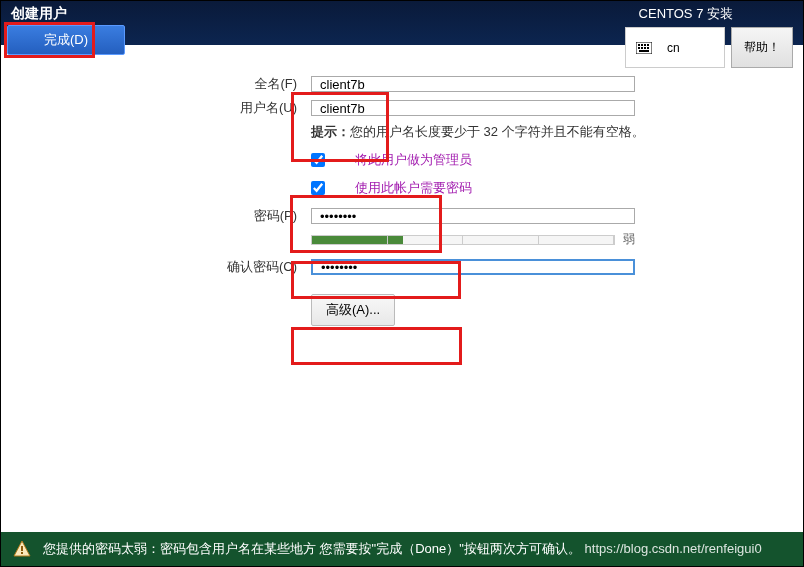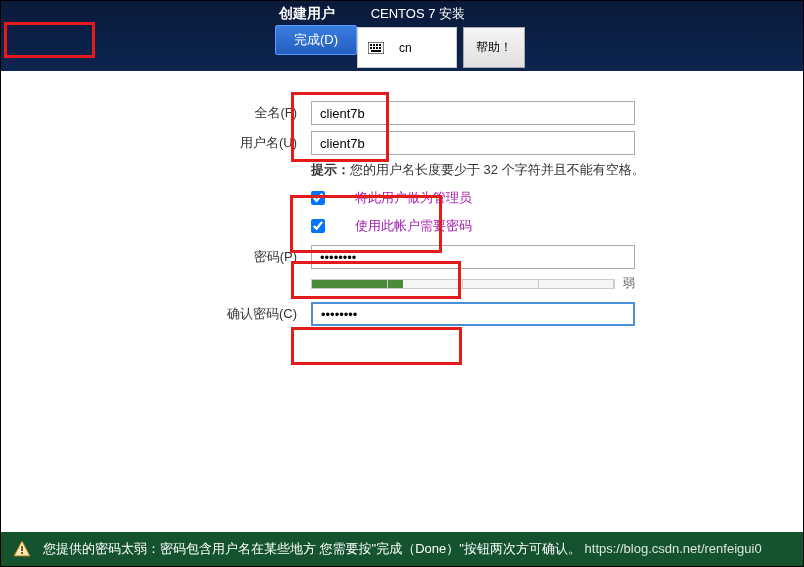--- a/index.html
+++ b/index.html
@@ -8,33 +8,33 @@
       font-size: 13px;
       width: 804px;
       height: 567px;
       background: #fff;
       position: relative;
       overflow: hidden;
       border: 1px solid #000;
     }
     .header {
       background: linear-gradient(to bottom, #0a1a3a 0%, #0c2550 100%);
-      height: 70px;
+      height: 44px;
       display: flex;
-      justify-content: center;
+      justify-content: space-between;
       padding: 4px 10px 4px 6px;
       position: relative;
     }
     .header-left { display: flex; flex-direction: column; }
     .page-title { color: #fff; font-size: 14px; font-weight: bold; margin-bottom: 2px; padding-left: 4px; }
     .done-btn {
       background: linear-gradient(to bottom, #3a7de0, #245fbf);
       border: 1px solid #5a9aff;
       color: #fff;
-      padding: 5px 18px;
+      padding: 5px 36px;
       font-size: 13px;
       cursor: pointer;
       border-radius: 2px;
     }
     .header-right { display: flex; flex-direction: column; align-items: flex-end; }
     .installer-title { color: #fff; font-size: 13px; margin-bottom: 4px; margin-right: 60px; }
     .header-controls { display: flex; gap: 6px; }
     .lang-indicator {
       background: #fff;
       color: #000;
@@ -51,21 +51,21 @@
       border: 1px solid #aaa;
       padding: 11px 12px;
       font-size: 12px;
       cursor: pointer;
     }
     .keyboard-icon { width: 16px; height: 12px; }
     .content { padding: 30px 20px 20px 20px; }
     .form-row { display: flex; align-items: center; margin-bottom: 6px; }
     .form-label { width: 290px; text-align: right; padding-right: 14px; font-size: 13px; color: #333; }
     .text-input {
-      width: 324px; height: 24px; padding: 4px 8px;
+      width: 324px; height: 16px; padding: 4px 8px;
       border: 1px solid #aaa; font-size: 13px; background: #fff;
     }
     .hint-row { display: flex; margin-bottom: 10px; }
     .hint-text { margin-left: 290px; font-size: 13px; color: #333; }
     .hint-text b { font-weight: bold; }
     .checkbox-group { margin-left: 290px; margin-bottom: 8px; }
     .checkbox-row { display: flex; align-items: center; margin-bottom: 10px; }
     .checkbox-row input[type="checkbox"] { margin-right: 6px; width: 14px; height: 14px; cursor: pointer; }
     .checkbox-row label { font-size: 13px; color: #a21caf; cursor: pointer; margin-left: 24px; }
     .strength-row { display: flex; align-items: center; margin-bottom: 10px; margin-top: 6px; }
@@ -166,20 +166,21 @@
           <div class="strength-seg"></div>
           <div class="strength-seg"></div>
         </div>
     </div>
     <span class="strength-label">弱</span>
   </div>
   <div class="form-row">
     <label class="form-label">确认密码(C)</label>
     <input type="text" class="text-input" id="confirm-password-input" value="••••••••" style="">
   </div>
+  <button class="advanced-btn">高级(A)...</button>
 </div>
 
 <div class="footer">
   <svg class="warning-icon" width="18" height="18" viewBox="0 0 18 18">
       <path d="M9 1 L17 16 L1 16 Z" fill="#fbe9bb" stroke="#b07a1a" stroke-width="1"></path>
       <rect x="8" y="6" width="2" height="5" fill="#8a5a0a"></rect>
       <rect x="8" y="12" width="2" height="2" fill="#8a5a0a"></rect>
     </svg>
   <div class="footer-text">
     <span>您提供的密码太弱：密码包含用户名在某些地方 您需要按"完成（Done）"按钮两次方可确认。</span>

